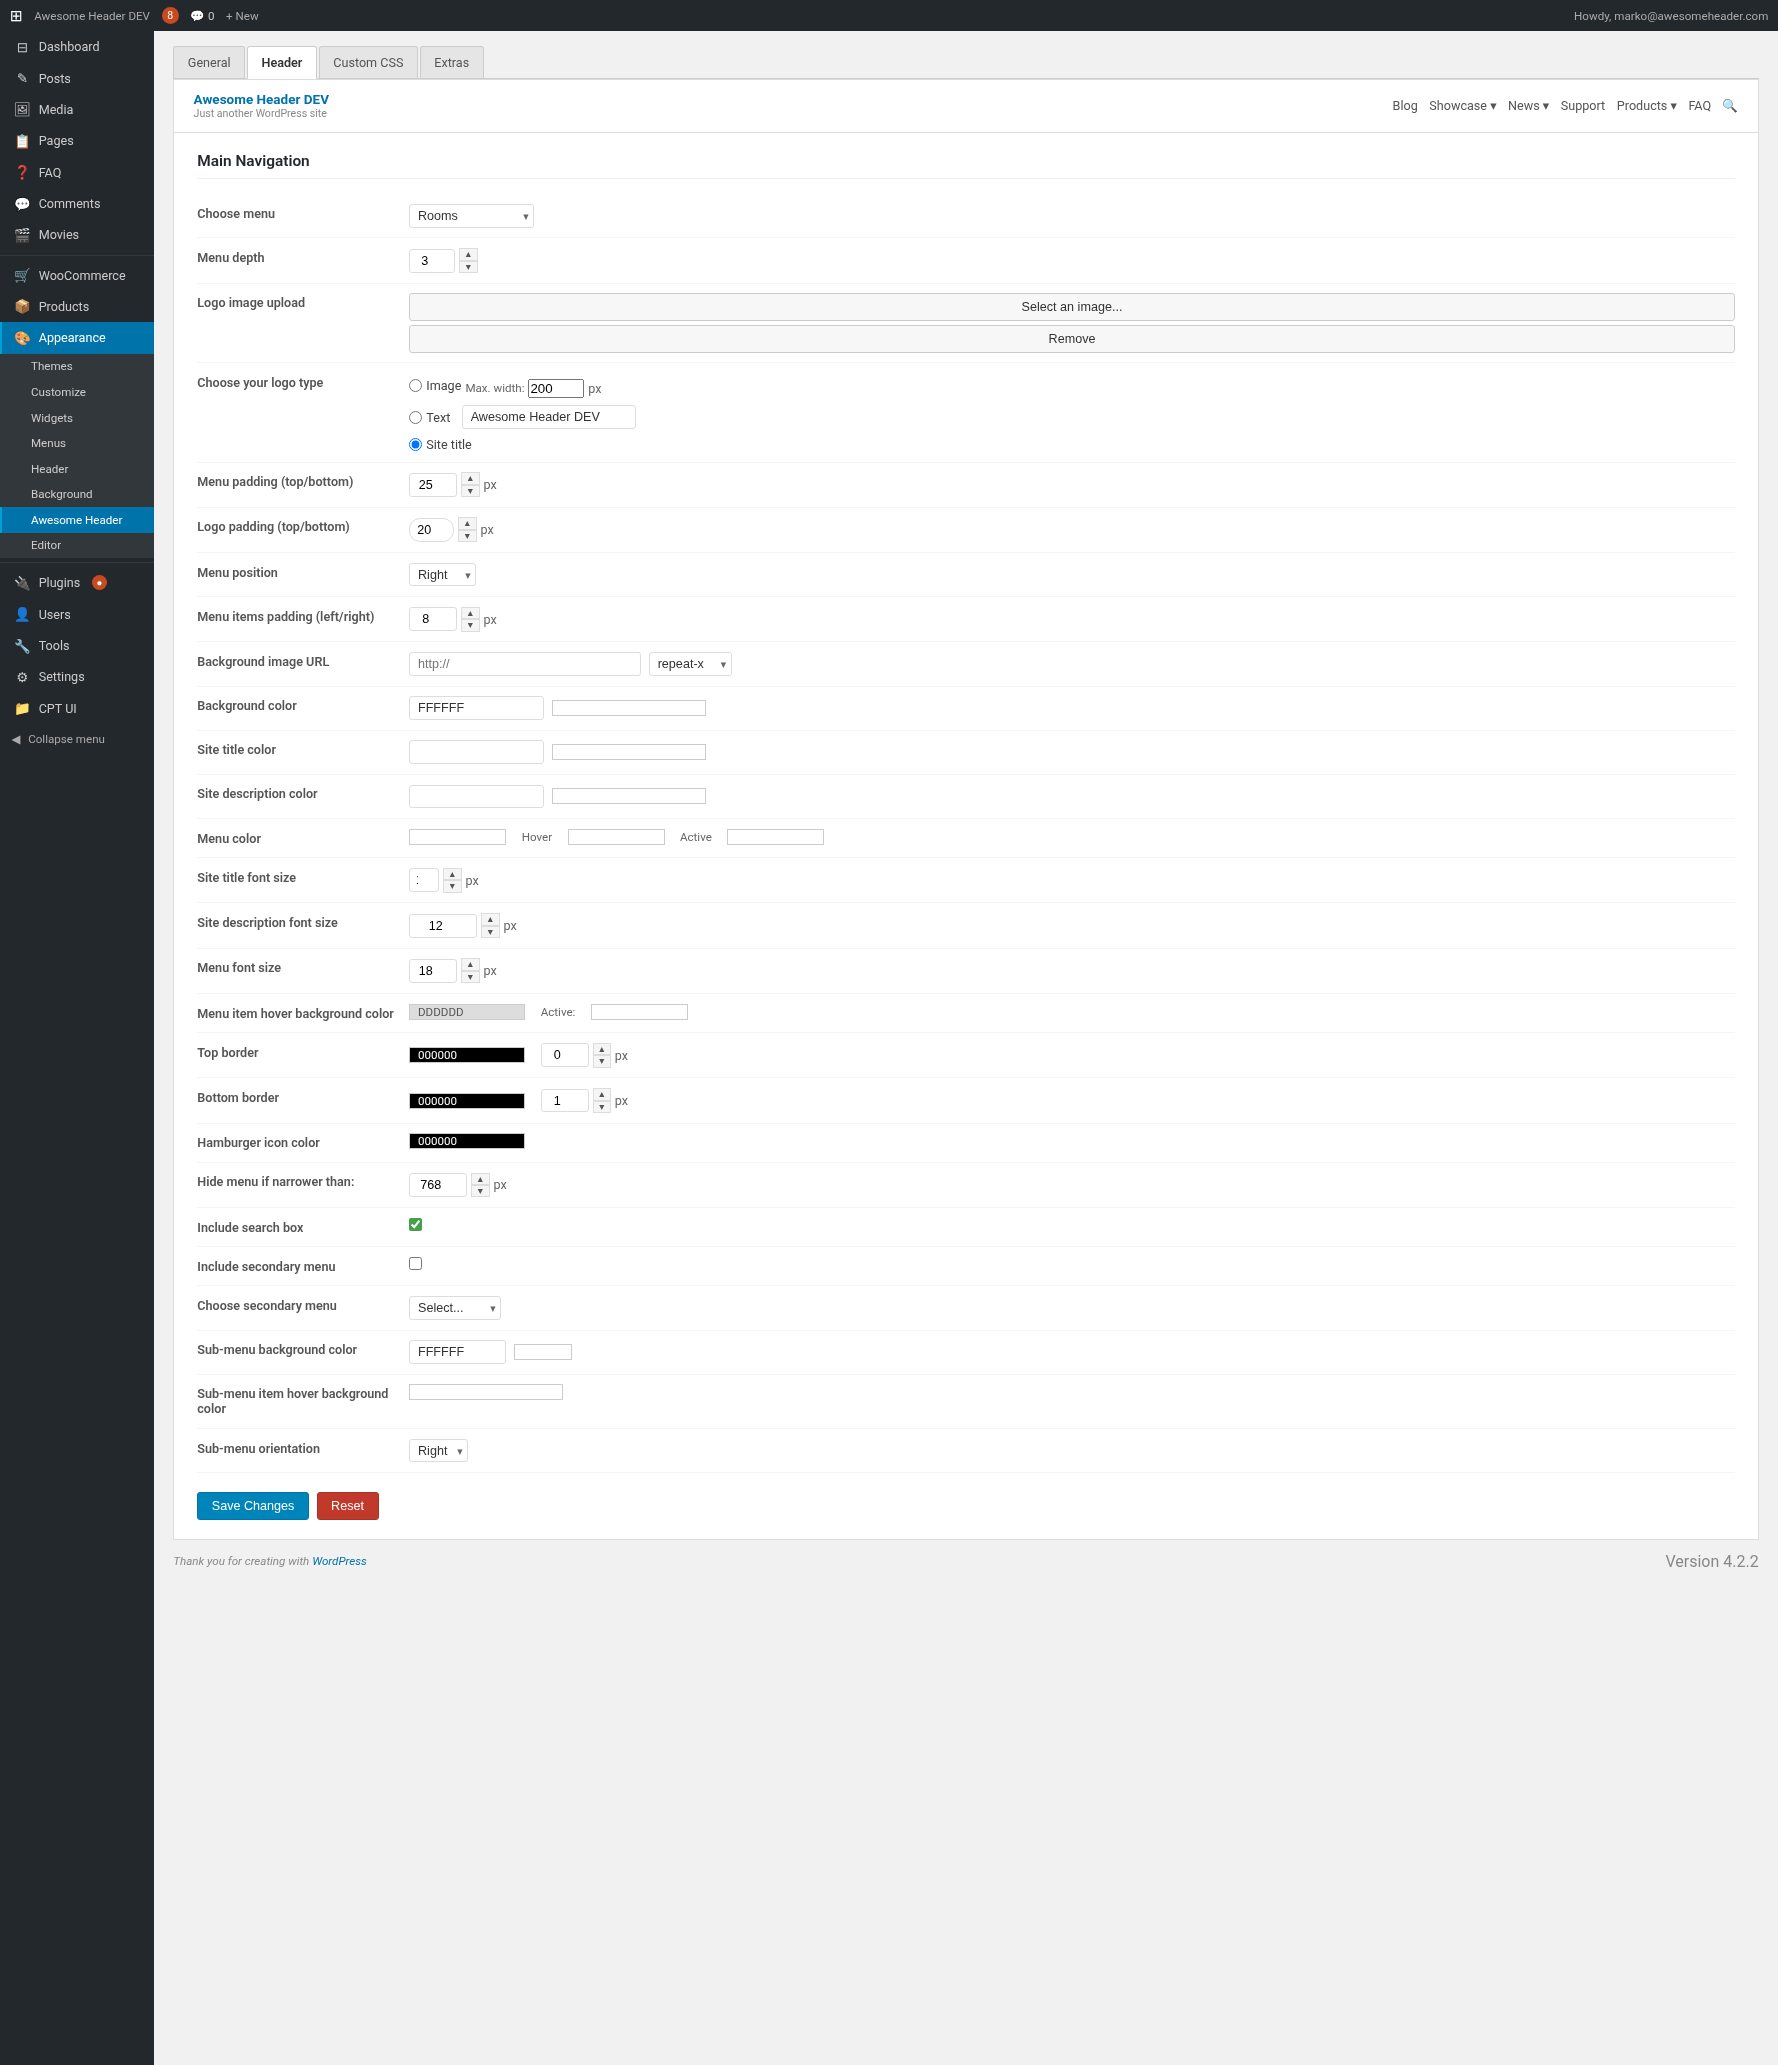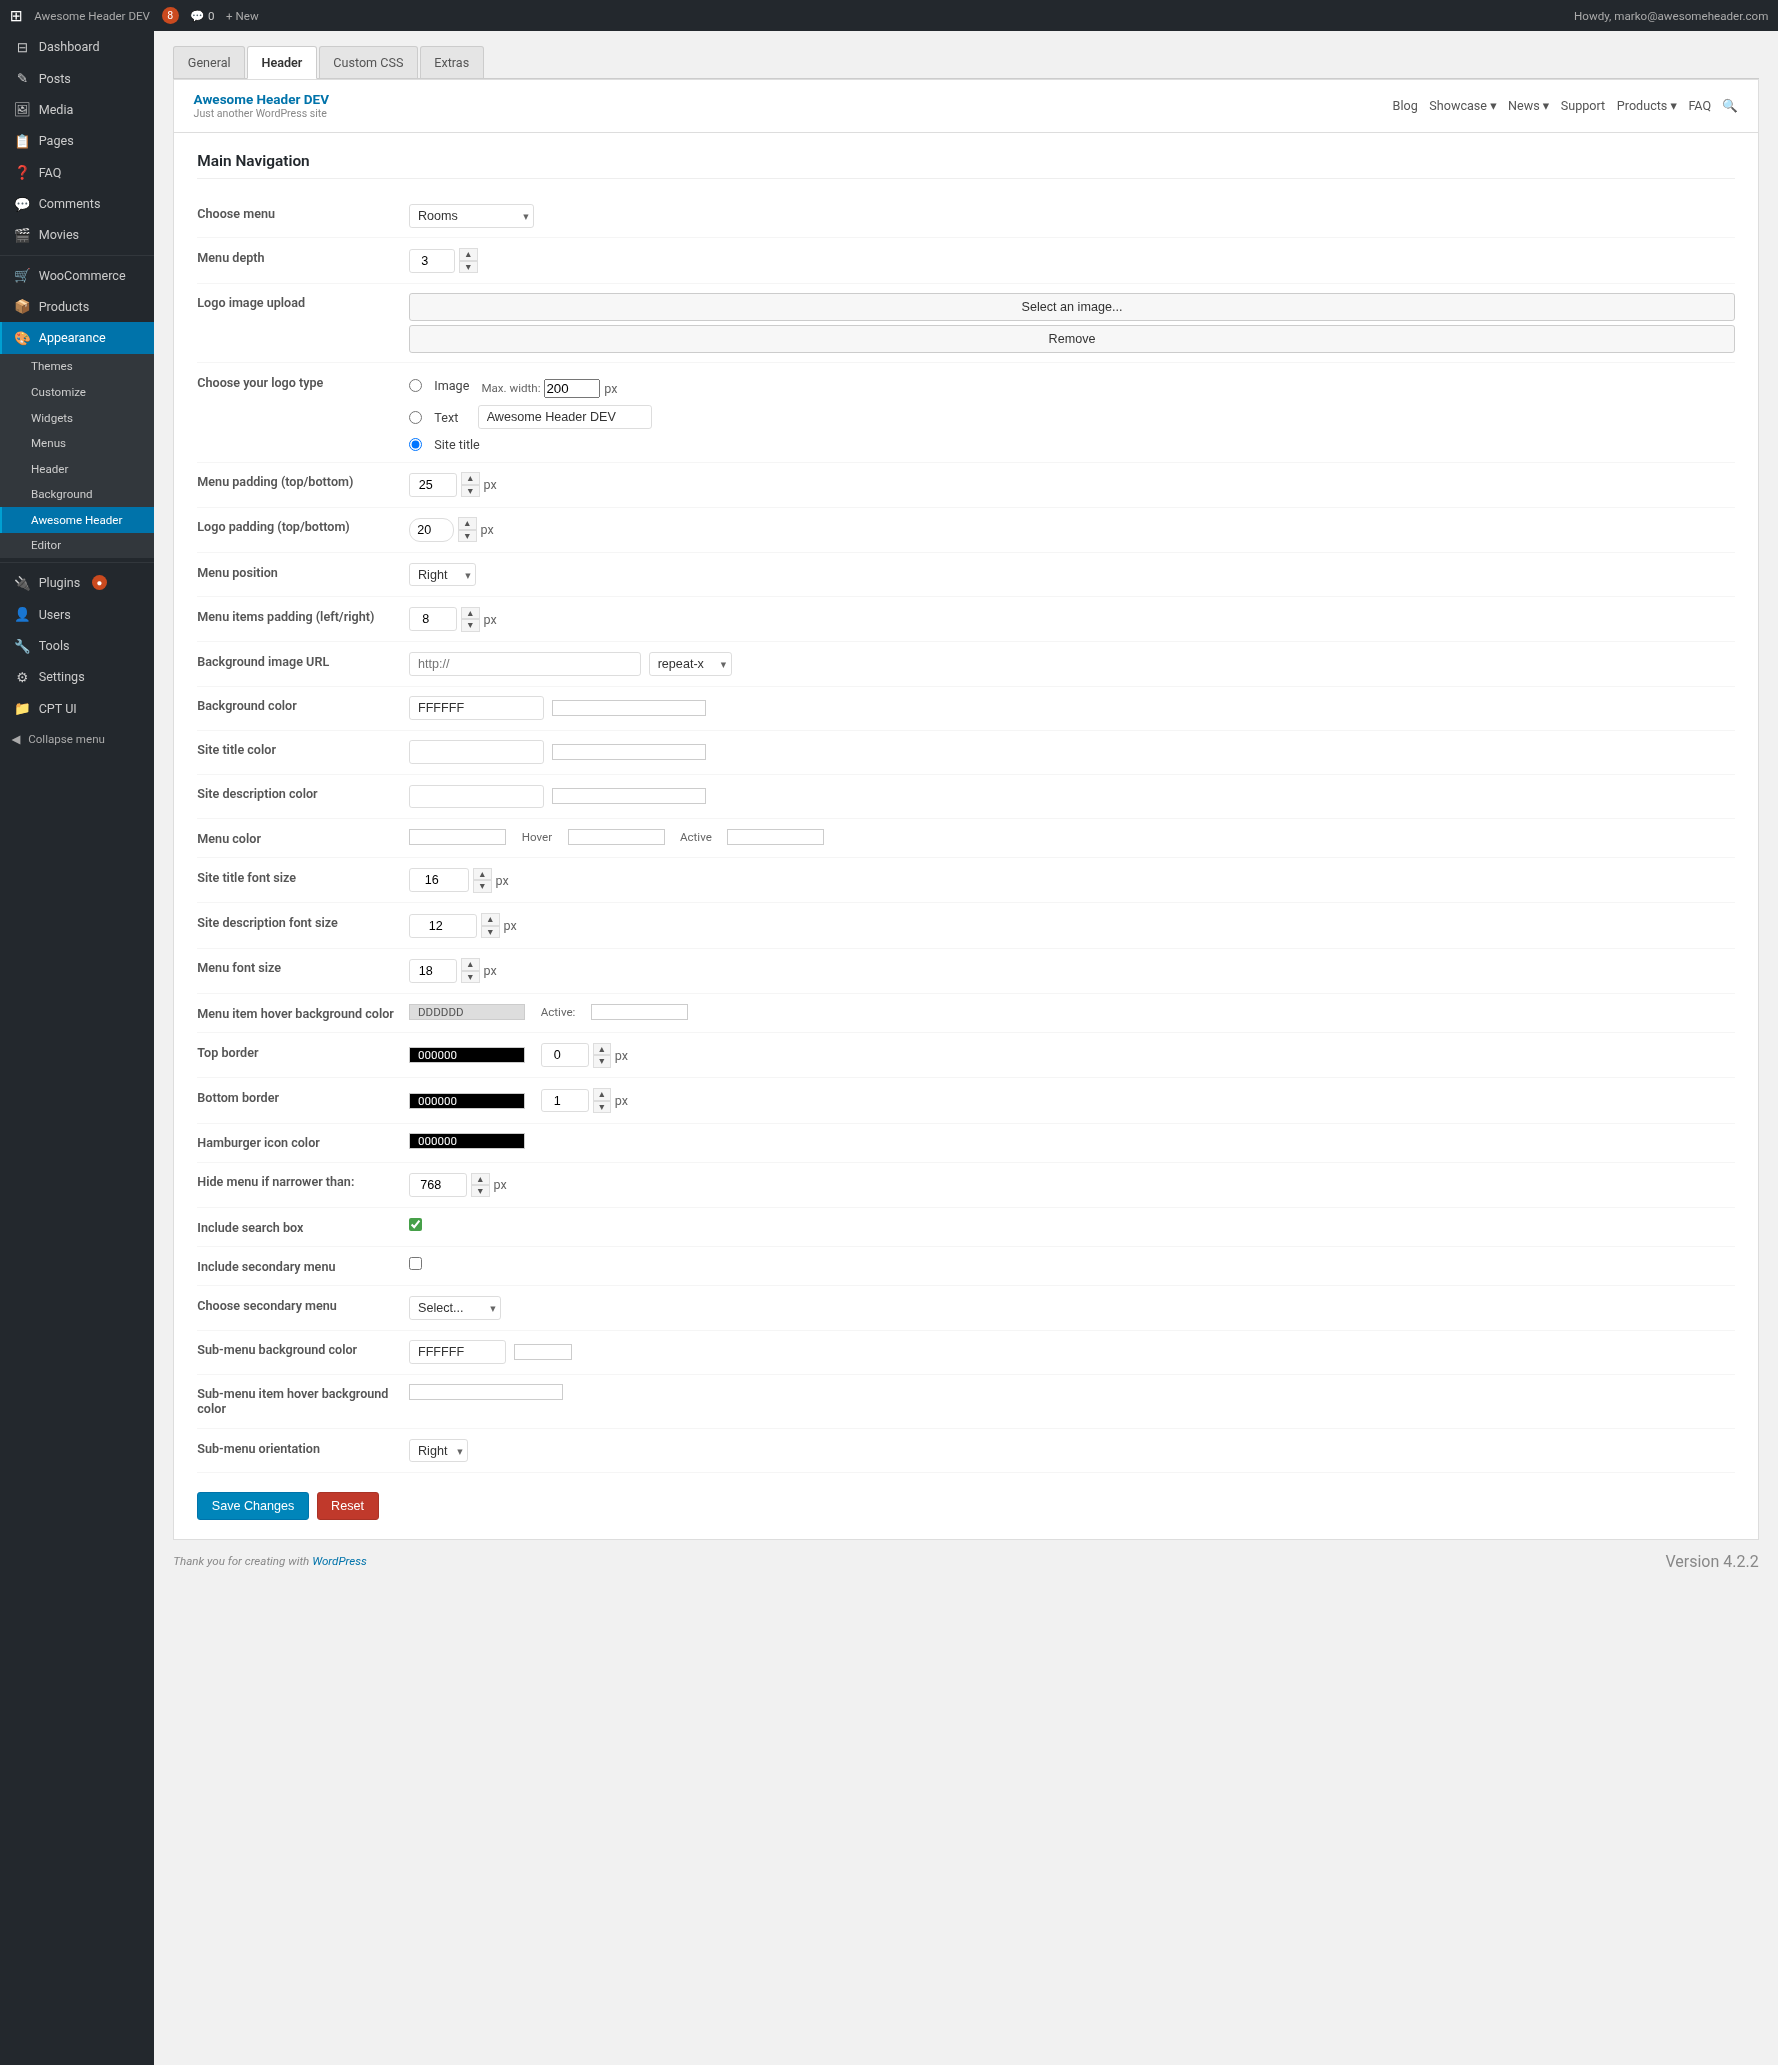--- a/index.html
+++ b/index.html
@@ -207,21 +207,21 @@
     .color-swatch.empty { background: #fff; }
     .color-group { display: flex; align-items: center; gap: 7.7px; }
     .color-group-row { display: flex; align-items: center; gap: 15.4px; }
     .color-group-label { color: #666; font-size: 11.6px; }
 
     .btn { padding: 5.8px 13.5px; border: 1px solid #ccc; background: #f7f7f7; cursor: pointer; font-size: 12.6px; border-radius: 2.9px; color: #333; }
     .btn-primary { background: #0085ba; color: #fff; border-color: #0073aa; }
     .btn-danger { background: #c0392b; color: #fff; border-color: #a93226; }
 
     .radio-group { display: flex; flex-direction: column; gap: 7.7px; }
-    .radio-item { display: flex; align-items: center; gap: 12px; }
+    .radio-item { display: flex; align-items: center; gap: 4px; }
     .radio-item input[type="radio"] { cursor: pointer; }
 
     .checkbox-item { display: flex; align-items: center; gap: 7.7px; }
     .checkbox-item input[type="checkbox"] { cursor: pointer; }
 
     .background-url-group { display: flex; align-items: center; gap: 7.7px; }
 
     .image-upload-buttons { display: flex; flex-direction: column; gap: 3.9px; }
 
     .max-width-row { display: flex; align-items: center; gap: 3.9px; margin-top: 5.8px; }
@@ -590,21 +590,21 @@
               </div>
             </td>
           </tr>
 
           <tr>
             <th>
               <span>Site title font size</span>
             </th>
             <td>
               <div class="number-input-wrap">
-                <input type="number" value="16" style="width: 60px;">
+                <input type="number" value="16" style="width: 30px;">
                 <div class="spinners">
                   <button class="spinner-btn">▲</button>
                   <button class="spinner-btn">▼</button>
                 </div>
                 <span class="px-label">px</span>
               </div>
             </td>
           </tr>
 
           <tr>

